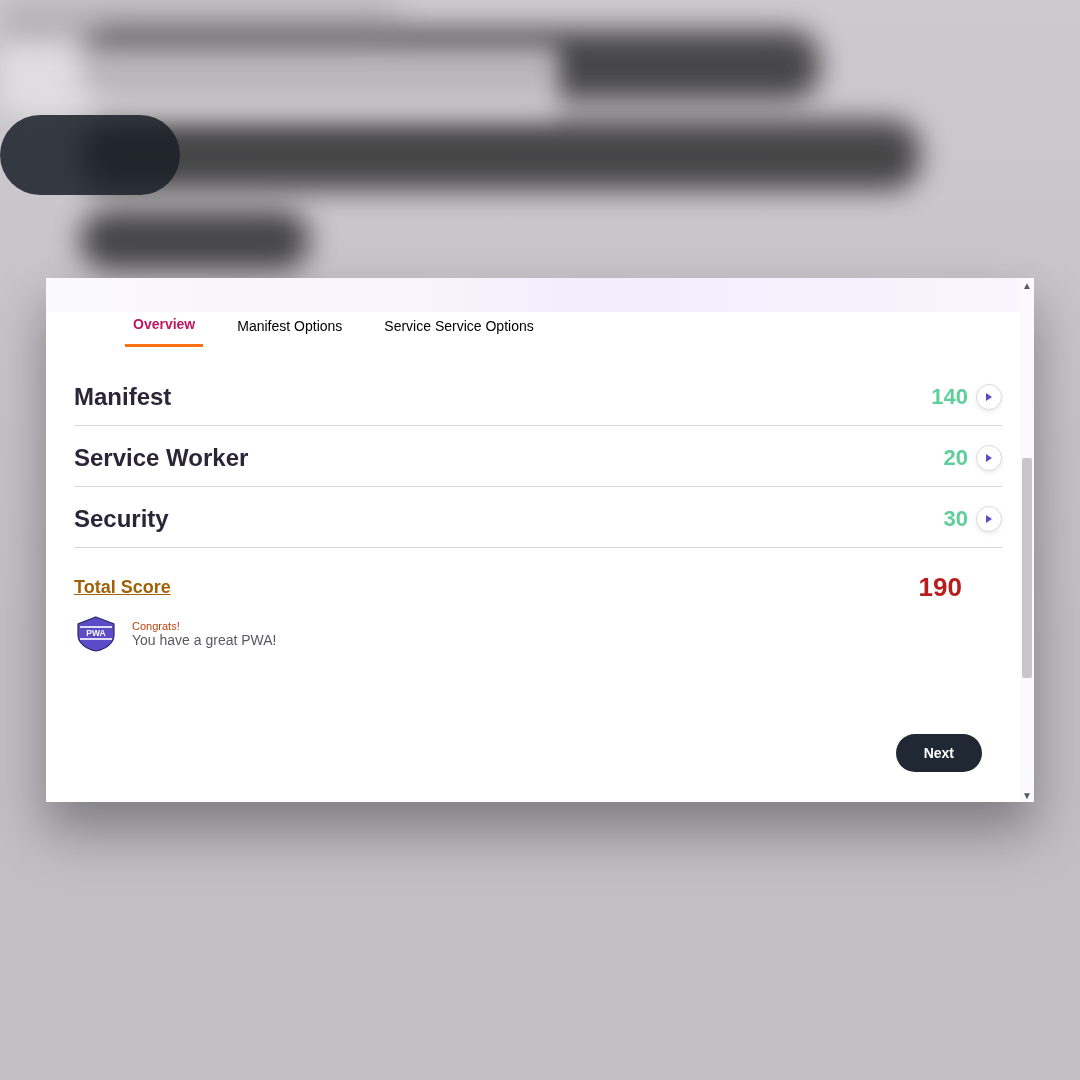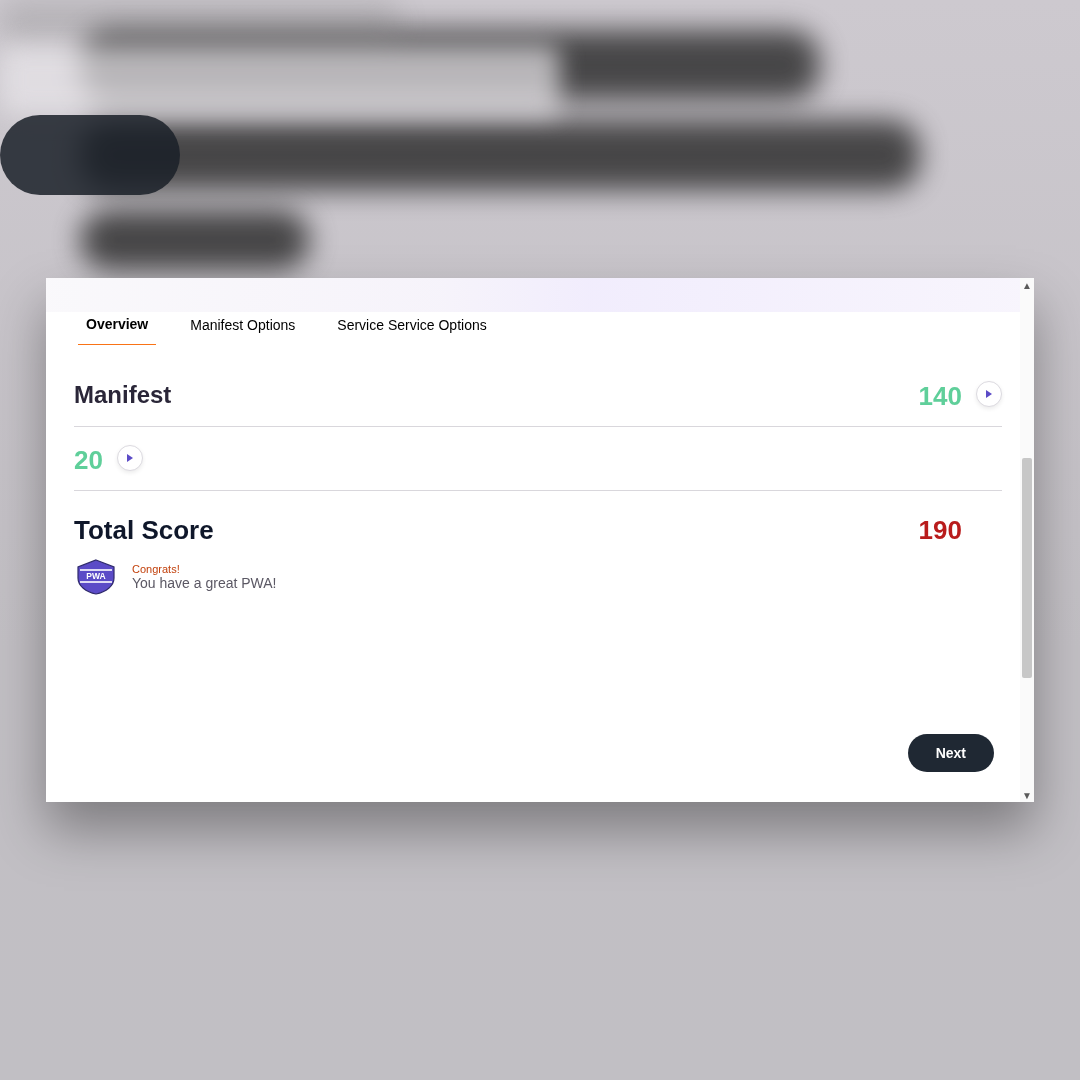--- a/index.html
+++ b/index.html
@@ -65,71 +65,72 @@
   }
   .tab {
     font-size: 14px;
     color: #000000;
     padding: 6px 8px 12px 8px;
     cursor: pointer;
     font-weight: 500;
   }
   .tab.active {
     font-weight: 700;
-    color: #000000;
-    border-bottom: 1px solid #f97316;
+    color: #be185d;
+    border-bottom: 3px solid #f97316;
+    margin-left: 47px;
   }
 
   .content {
     position: relative;
     padding: 18px 32px 0 28px;
   }
 
   .row {
-    display: flex; align-items: flex-start;
+    display: flex; align-items: center;
     padding: 18px 0 14px 0;
     border-bottom: 1px solid #d9d7dc;
   }
   .row .label {
     font-size: 24px; font-weight: 700; color: #2a2638;
     flex: 1;
   }
   .row .score {
-    font-size: 26px; font-weight: 700; color: #5fcf9a;
-    margin-right: 14px;
+    font-size: 22px; font-weight: 700; color: #5fcf9a;
+    margin-right: 8px;
   }
   .expander {
     width: 26px; height: 26px; border-radius: 50%;
     background: #fff; border: 1px solid #dcdae0;
     box-shadow: 0 2px 4px rgba(0,0,0,0.08);
     display:flex; align-items:center; justify-content:center;
     cursor: pointer;
   }
   .expander svg { display:block; }
 
   .total-row {
     display:flex; align-items:center;
     padding: 24px 0 8px 0;
   }
-  .total-row .label { font-size: 26px; font-weight: 700; color:#0f172a; flex:1; }
+  .total-row .label { font-size: 18px; font-weight: 700; color:#a16207; flex:1;text-decoration:underline; }
   .total-row .score { font-size: 26px; font-weight: 800; color:#b91c1c; margin-right: 40px; }
 
   .congrats {
     display:flex; align-items:center; gap: 14px;
     padding: 4px 0 0 0;
   }
   .badge {
     width: 44px; height: 38px; position: relative;
     display:flex; align-items:center; justify-content:center;
   }
   .congrats-text .t1 { font-size: 11px; font-weight: 400; color:#c2410c; }
   .congrats-text .t2 { font-size: 14px; color:#5b5864; }
 
   .footer {
-    position: absolute; right: 40px; bottom: 30px;
+    position: absolute; right: 52px; bottom: 30px;
   }
   .next-btn {
     background: #1f2833;
     color: #fff;
     border: none;
     border-radius: 22px;
     padding: 11px 28px;
     font-size: 14px; font-weight: 600;
     cursor: pointer;
   }
@@ -161,28 +162,38 @@
       <div class="label">Manifest</div>
       <div class="score">140</div>
       <div class="expander">
         <svg width="8" height="10" viewBox="0 0 8 10">
             <path d="M1 1 L7 5 L1 9 Z" fill="#5b4bc7"></path>
           </svg>
       </div>
     </div>
 
     <div class="row">
+      <div class="label">Service Worker</div>
       <div class="score">20</div>
       <div class="expander">
         <svg width="8" height="10" viewBox="0 0 8 10">
             <path d="M1 1 L7 5 L1 9 Z" fill="#5b4bc7"></path>
           </svg>
       </div>
     </div>
 
+    <div class="row">
+      <div class="label">Security</div>
+      <div class="score">30</div>
+      <div class="expander">
+        <svg width="8" height="10" viewBox="0 0 8 10">
+            <path d="M1 1 L7 5 L1 9 Z" fill="#5b4bc7"></path>
+          </svg>
+      </div>
+    </div>
 
     <div class="total-row">
       <div class="label">Total Score</div>
       <div class="score">190</div>
     </div>
 
     <div class="congrats">
       <div class="badge">
         <svg width="44" height="38" viewBox="0 0 44 38">
           <path d="M22 2 L40 9 L40 20 C40 28 32 34 22 36 C12 34 4 28 4 20 L4 9 Z" fill="#5b4bc7" stroke="#2f2a6b" stroke-width="1.2"></path>

